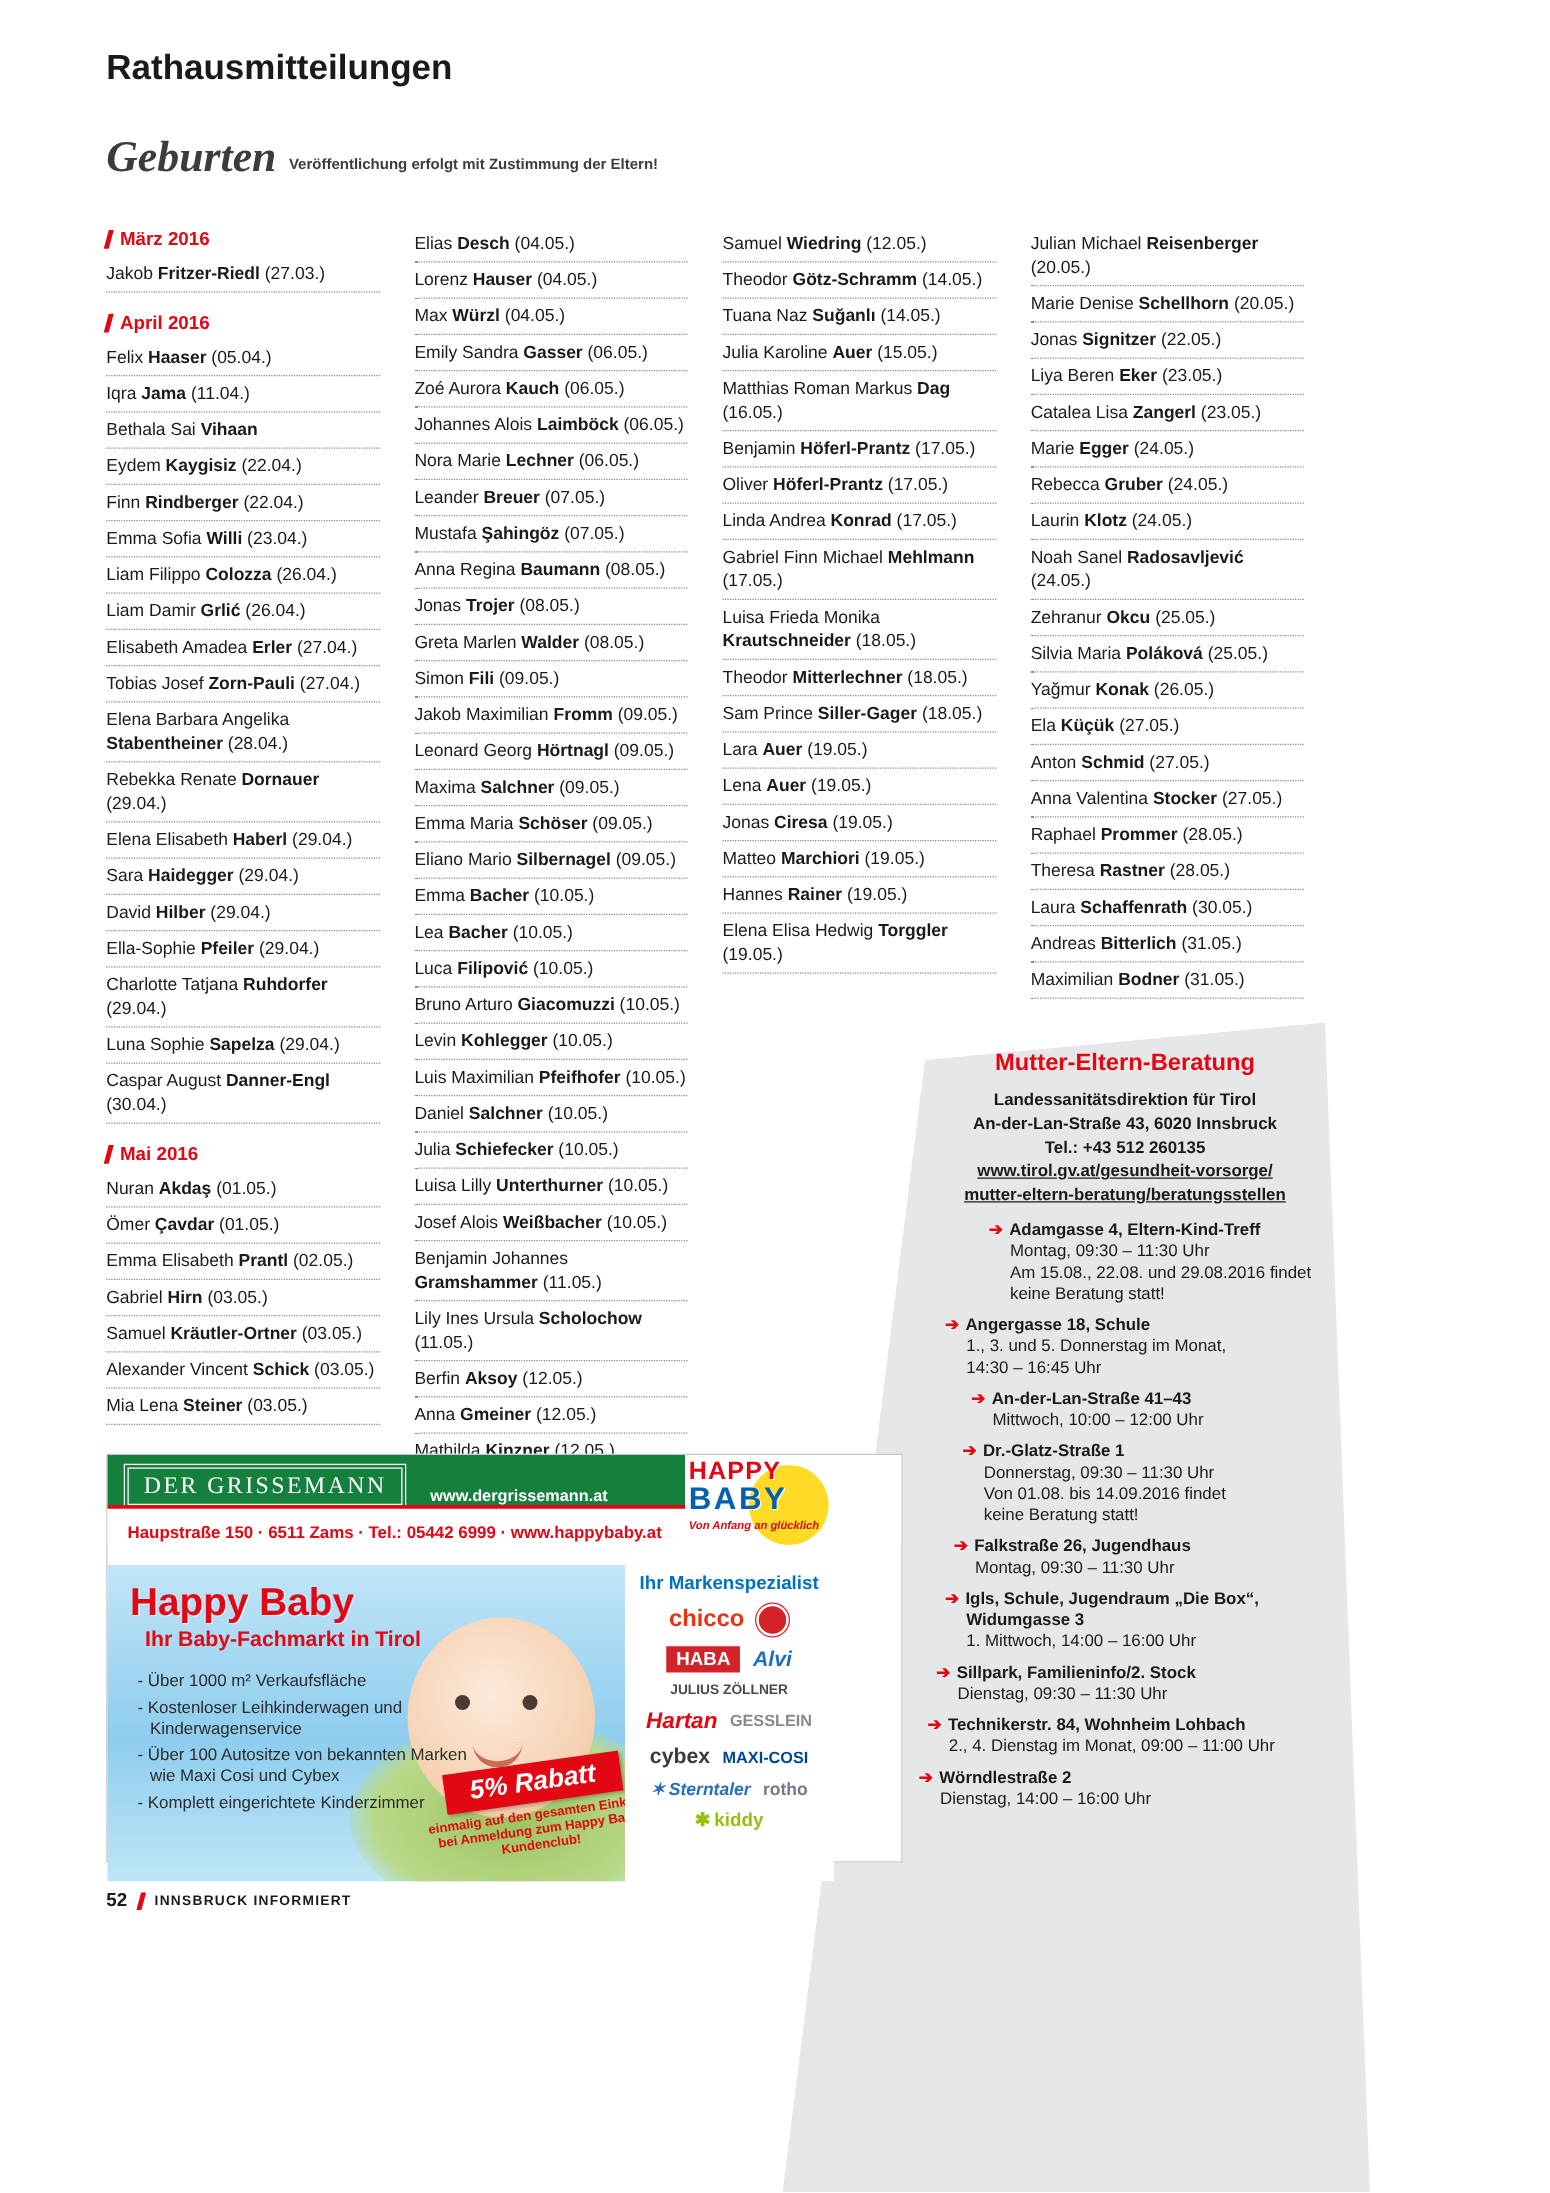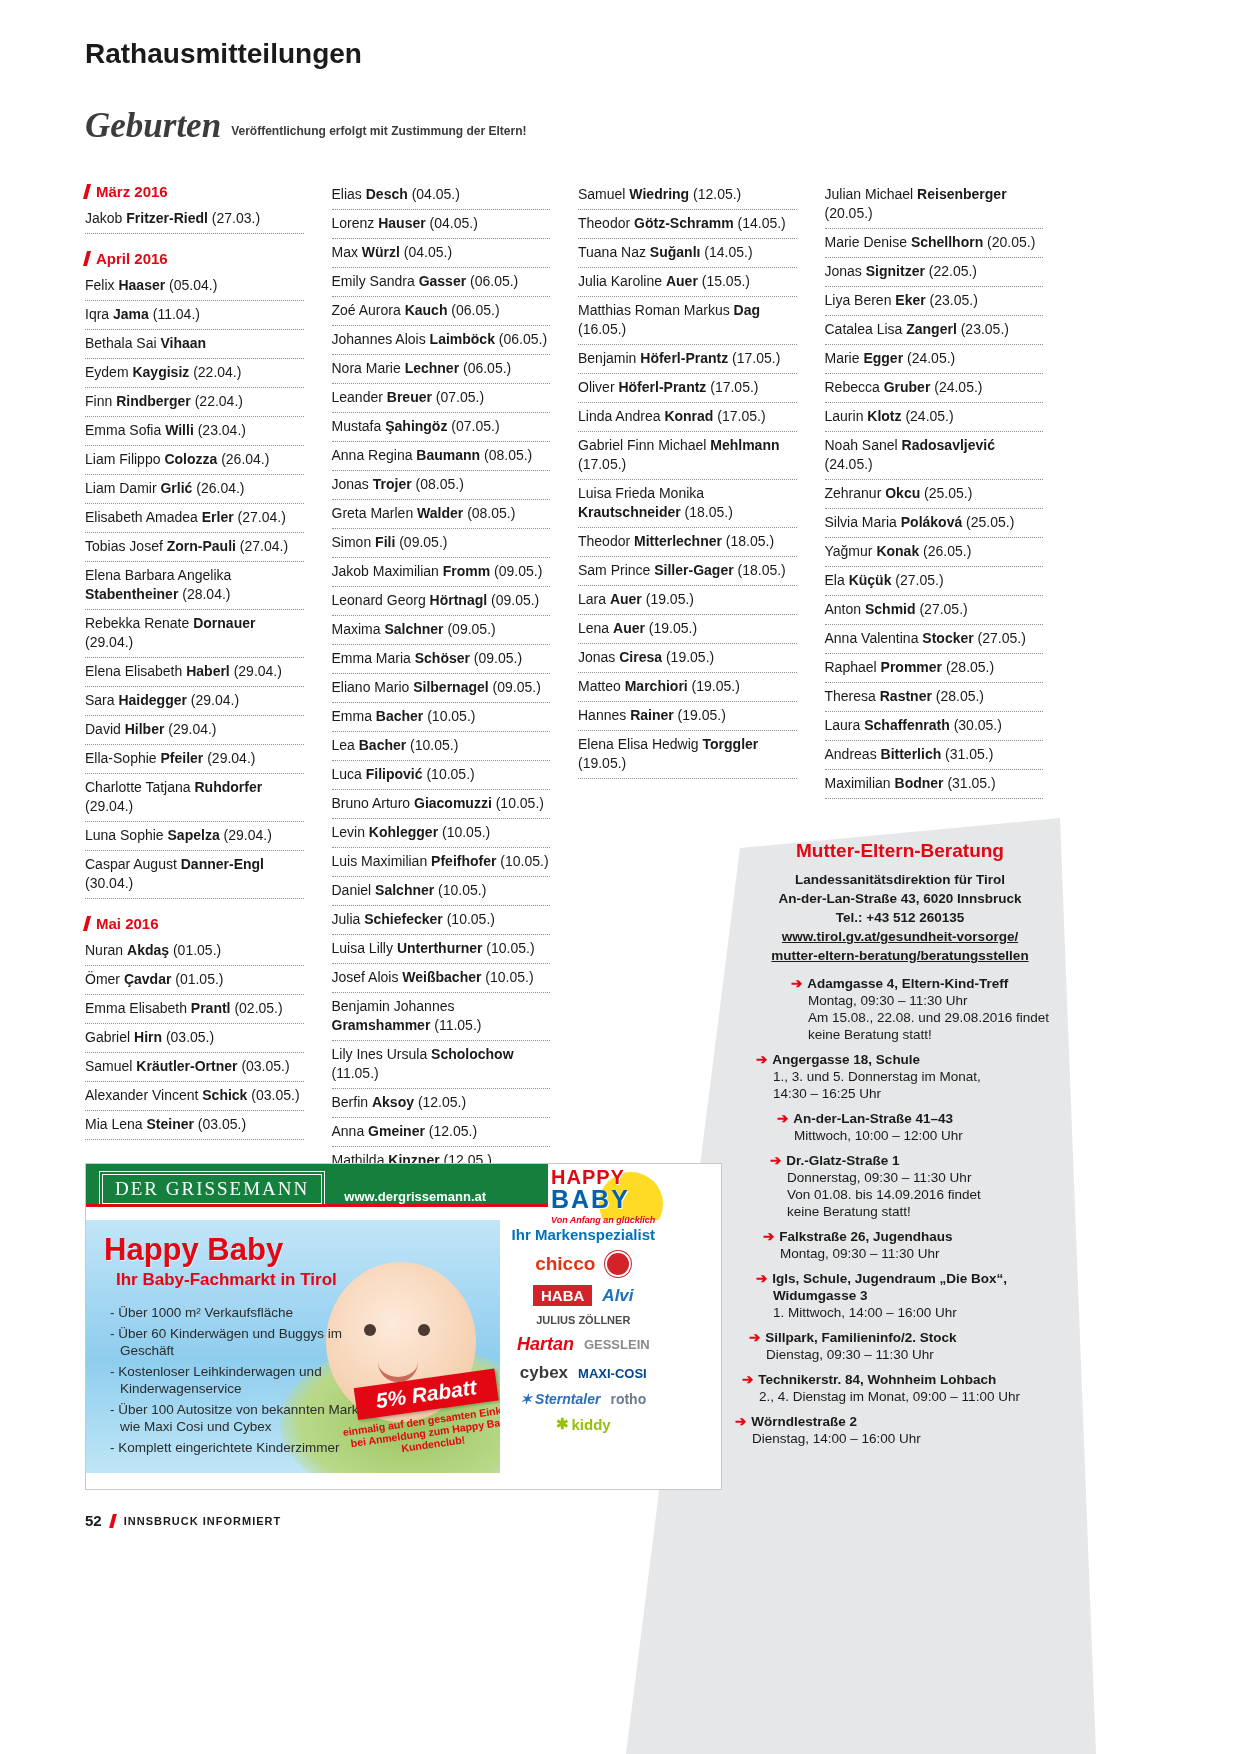--- a/index.html
+++ b/index.html
@@ -46,21 +46,21 @@
   .ad-address { position:absolute; left:0; top:40px; width:462px; border-top:3px solid #e30613;
                 color:#e30613; font-weight:bold; font-size:13.5px; padding:11px 0 0 16px; white-space:nowrap; }
   .hb-logo { position:absolute; right:10px; top:2px; width:160px; text-align:left; }
   .hb-sun { position:absolute; left:50%; top:6px; transform:translateX(-50%); width:64px; height:64px;
             border-radius:50%; background:#ffd500; opacity:.85; z-index:0; }
   .hb-word1 { position:relative; z-index:1; color:#e30613; font-weight:bold; font-size:20px; letter-spacing:1px;
               text-shadow:1px 1px 0 #fff; }
   .hb-word2 { position:relative; z-index:1; color:#0061ae; font-weight:bold; font-size:25px; letter-spacing:2px;
               text-shadow:1px 1px 0 #fff; margin-top:-4px; }
   .hb-tag { position:relative; z-index:1; color:#e30613; font-style:italic; font-size:9px; font-weight:bold; margin-top:1px; }
-  .ad-main { position:absolute; left:0; top:56px; width:581px; height:253px; display:flex; }
+  .ad-main { position:absolute; left:0; top:88px; width:581px; height:253px; display:flex; }
   .ad-left { position:relative; width:452px; height:253px; overflow:hidden;
              background:linear-gradient(180deg,#c2e5f8 0%, #8ecdee 55%, #bfe6f6 100%); }
   .grass { position:absolute; right:-40px; bottom:-30px; width:260px; height:160px; border-radius:50%;
            background:radial-gradient(ellipse at center,#9cc45f 0%, #b9d98a 60%, rgba(185,217,138,0) 75%); }
   .baby { position:absolute; right:24px; top:42px; width:150px; height:160px; border-radius:50%;
           background:radial-gradient(circle at 45% 38%, #fdeadb 0%, #f5cfae 70%, #e9b78f 100%); }
   .baby .eye { position:absolute; width:12px; height:12px; border-radius:50%; background:#4a3a31; top:62px; }
   .baby .eye.l { left:38px; } .baby .eye.r { left:92px; }
   .baby .mouth { position:absolute; left:52px; top:100px; width:40px; height:20px;
                  border-bottom:5px solid #c96a5a; border-radius:0 0 40px 40px; }
@@ -223,21 +223,21 @@
     <div class="locs">
         <div class="loc" style="margin-left: 56px;">
           <div class="nm"><span class="arrow">➔</span>Adamgasse 4, Eltern-Kind-Treff</div>
           <div class="ln">Montag, 09:30 – 11:30 Uhr</div>
           <div class="ln">Am 15.08., 22.08. und 29.08.2016 findet</div>
           <div class="ln">keine Beratung statt!</div>
         </div>
         <div class="loc" style="margin-left: 21px;">
           <div class="nm"><span class="arrow">➔</span>Angergasse 18, Schule</div>
           <div class="ln">1., 3. und 5. Donnerstag im Monat,</div>
-          <div class="ln">14:30 – 16:25 Uhr</div>
+          <div class="ln">14:30 – 16:45 Uhr</div>
         </div>
         <div class="loc" style="margin-left: 42px;">
           <div class="nm"><span class="arrow">➔</span>An-der-Lan-Straße 41–43</div>
           <div class="ln">Mittwoch, 10:00 – 12:00 Uhr</div>
         </div>
         <div class="loc" style="margin-left: 35px;">
           <div class="nm"><span class="arrow">➔</span>Dr.-Glatz-Straße 1</div>
           <div class="ln">Donnerstag, 09:30 – 11:30 Uhr</div>
           <div class="ln">Von 01.08. bis 14.09.2016 findet</div>
           <div class="ln">keine Beratung statt!</div>
@@ -285,21 +285,20 @@
         <div class="grass"></div>
         <div class="baby">
           <span class="eye l"></span>
           <span class="eye r"></span>
           <span class="mouth"></span>
         </div>
         <div class="ad-title">Happy Baby</div>
         <div class="ad-sub">Ihr Baby-Fachmarkt in Tirol</div>
         <ul class="ad-bullets">
             <li>Über 1000 m² Verkaufsfläche</li>
-            <li>Über 60 Kinderwägen und Buggys im Geschäft</li>
             <li>Kostenloser Leihkinderwagen und Kinderwagenservice</li>
             <li>Über 100 Autositze von bekannten Marken wie Maxi Cosi und Cybex</li>
             <li>Komplett eingerichtete Kinderzimmer</li>
           </ul>
         <div class="rabatt-wrap">
           <span class="rabatt">5% Rabatt</span>
           <div class="rabatt-note">einmalig auf den gesamten Einkauf bei Anmeldung zum Happy Baby Kundenclub!</div>
         </div>
       </div>
       <div class="ad-right">

